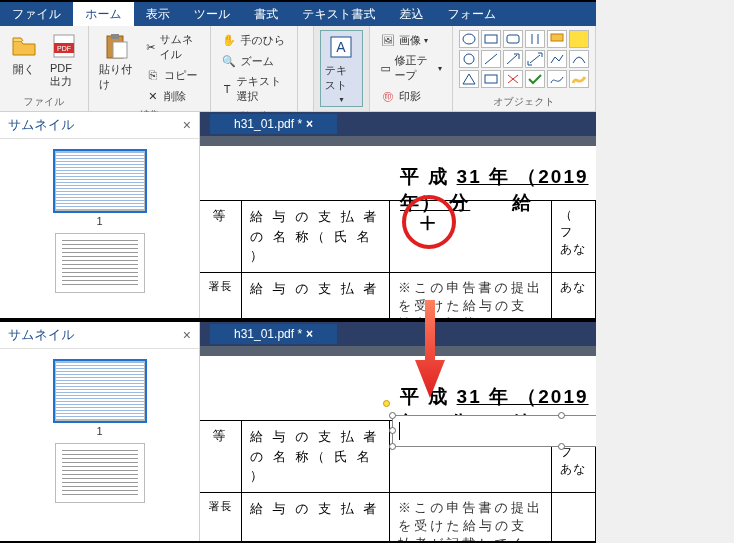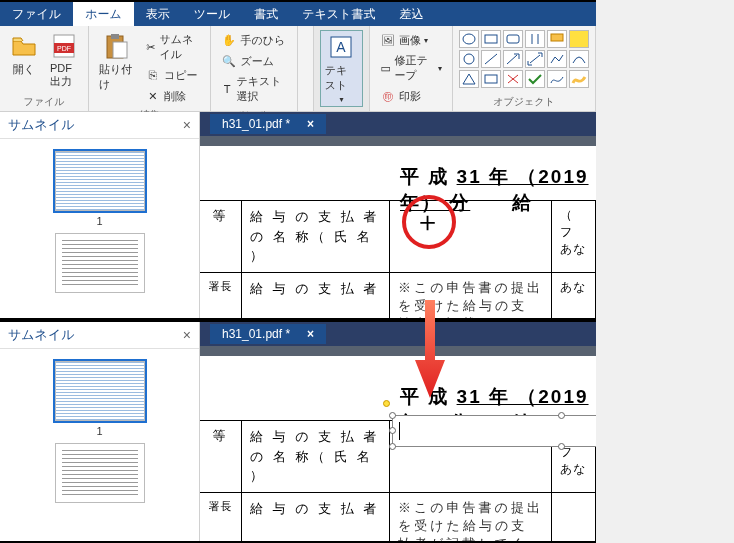--- a/index.html
+++ b/index.html
@@ -25,21 +25,21 @@
 .thumbpane-hd{display:flex;justify-content:space-between;align-items:center;padding:4px 8px;font-size:13px;color:#1e4e8c;border-bottom:1px solid #e0e0e0}
 .thumbpane-hd .x{color:#666;cursor:pointer;font-size:14px}
 .thumbs{padding:8px;overflow:auto}
 .thumb{width:90px;height:60px;border:1px solid #bbb;margin:4px auto;background:repeating-linear-gradient(0deg,#9bbce0 0 1px,#fff 1px 3px);cursor:pointer}
 .thumb.sel{outline:2px solid #1e6fd0}
 .thumb.doc{background:#fff;position:relative}
 .thumb.doc::after{content:"";position:absolute;inset:6px;background:linear-gradient(#999 0 1px,transparent 1px 4px) 0 0/100% 4px}
 .pgnum{text-align:center;font-size:11px;color:#333;margin-bottom:6px}
 .docarea{flex:1;background:#586270;display:flex;flex-direction:column;overflow:hidden}
 .tabbar{background:#2c3e66;height:24px;display:flex;align-items:center;padding-left:10px}
-.doctab{background:#1e4e8c;color:#fff;font-size:12px;padding:3px 12px;display:flex;align-items:flex-start;gap:17px;cursor:pointer}
+.doctab{background:#1e4e8c;color:#fff;font-size:12px;padding:3px 24px;display:flex;align-items:flex-start;gap:4px;cursor:pointer}
 .doctab .tx{color:#fff;font-weight:bold;cursor:pointer}
 .canvas{flex:1;background:#fff;margin:10px 0 0 0;position:relative;overflow:hidden}
 .doc-title{position:absolute;top:18px;left:200px;font-size:19px;font-weight:bold;letter-spacing:2px;color:#000}
 .doc-title u{text-decoration:underline}
 .form-tbl{position:absolute;top:54px;left:0;right:0}
 .form-tbl .row{display:flex;border-top:1px solid #000}
 .form-tbl .cell{border-right:1px solid #000;padding:6px 8px;font-size:13px;letter-spacing:3px}
 .cell.lab1{width:42px;text-align:center}
 .cell.lab2{width:148px;line-height:1.5}
 .cell.val{flex:1;position:relative}
@@ -62,20 +62,21 @@
 
 <div class="app-panel top">
   <div class="menubar">
     <div class="mitem">ファイル</div>
     <div class="mitem active">ホーム</div>
     <div class="mitem">表示</div>
     <div class="mitem">ツール</div>
     <div class="mitem">書式</div>
     <div class="mitem">テキスト書式</div>
     <div class="mitem">差込</div>
+    <div class="mitem">フォーム</div>
   </div>
 
   <div class="ribbon">
     <div class="rgroup">
       <div class="rgroup-content">
         <div class="bigbtn">
             <div class="ico">
               <svg width="26" height="22">
                 <path d="M2 6h8l2 3h12v11H2z" fill="#f7c04a" stroke="#c08000"></path>
                 <path d="M2 6V3h8l2 3" fill="#f7d87a" stroke="#c08000"></path>

